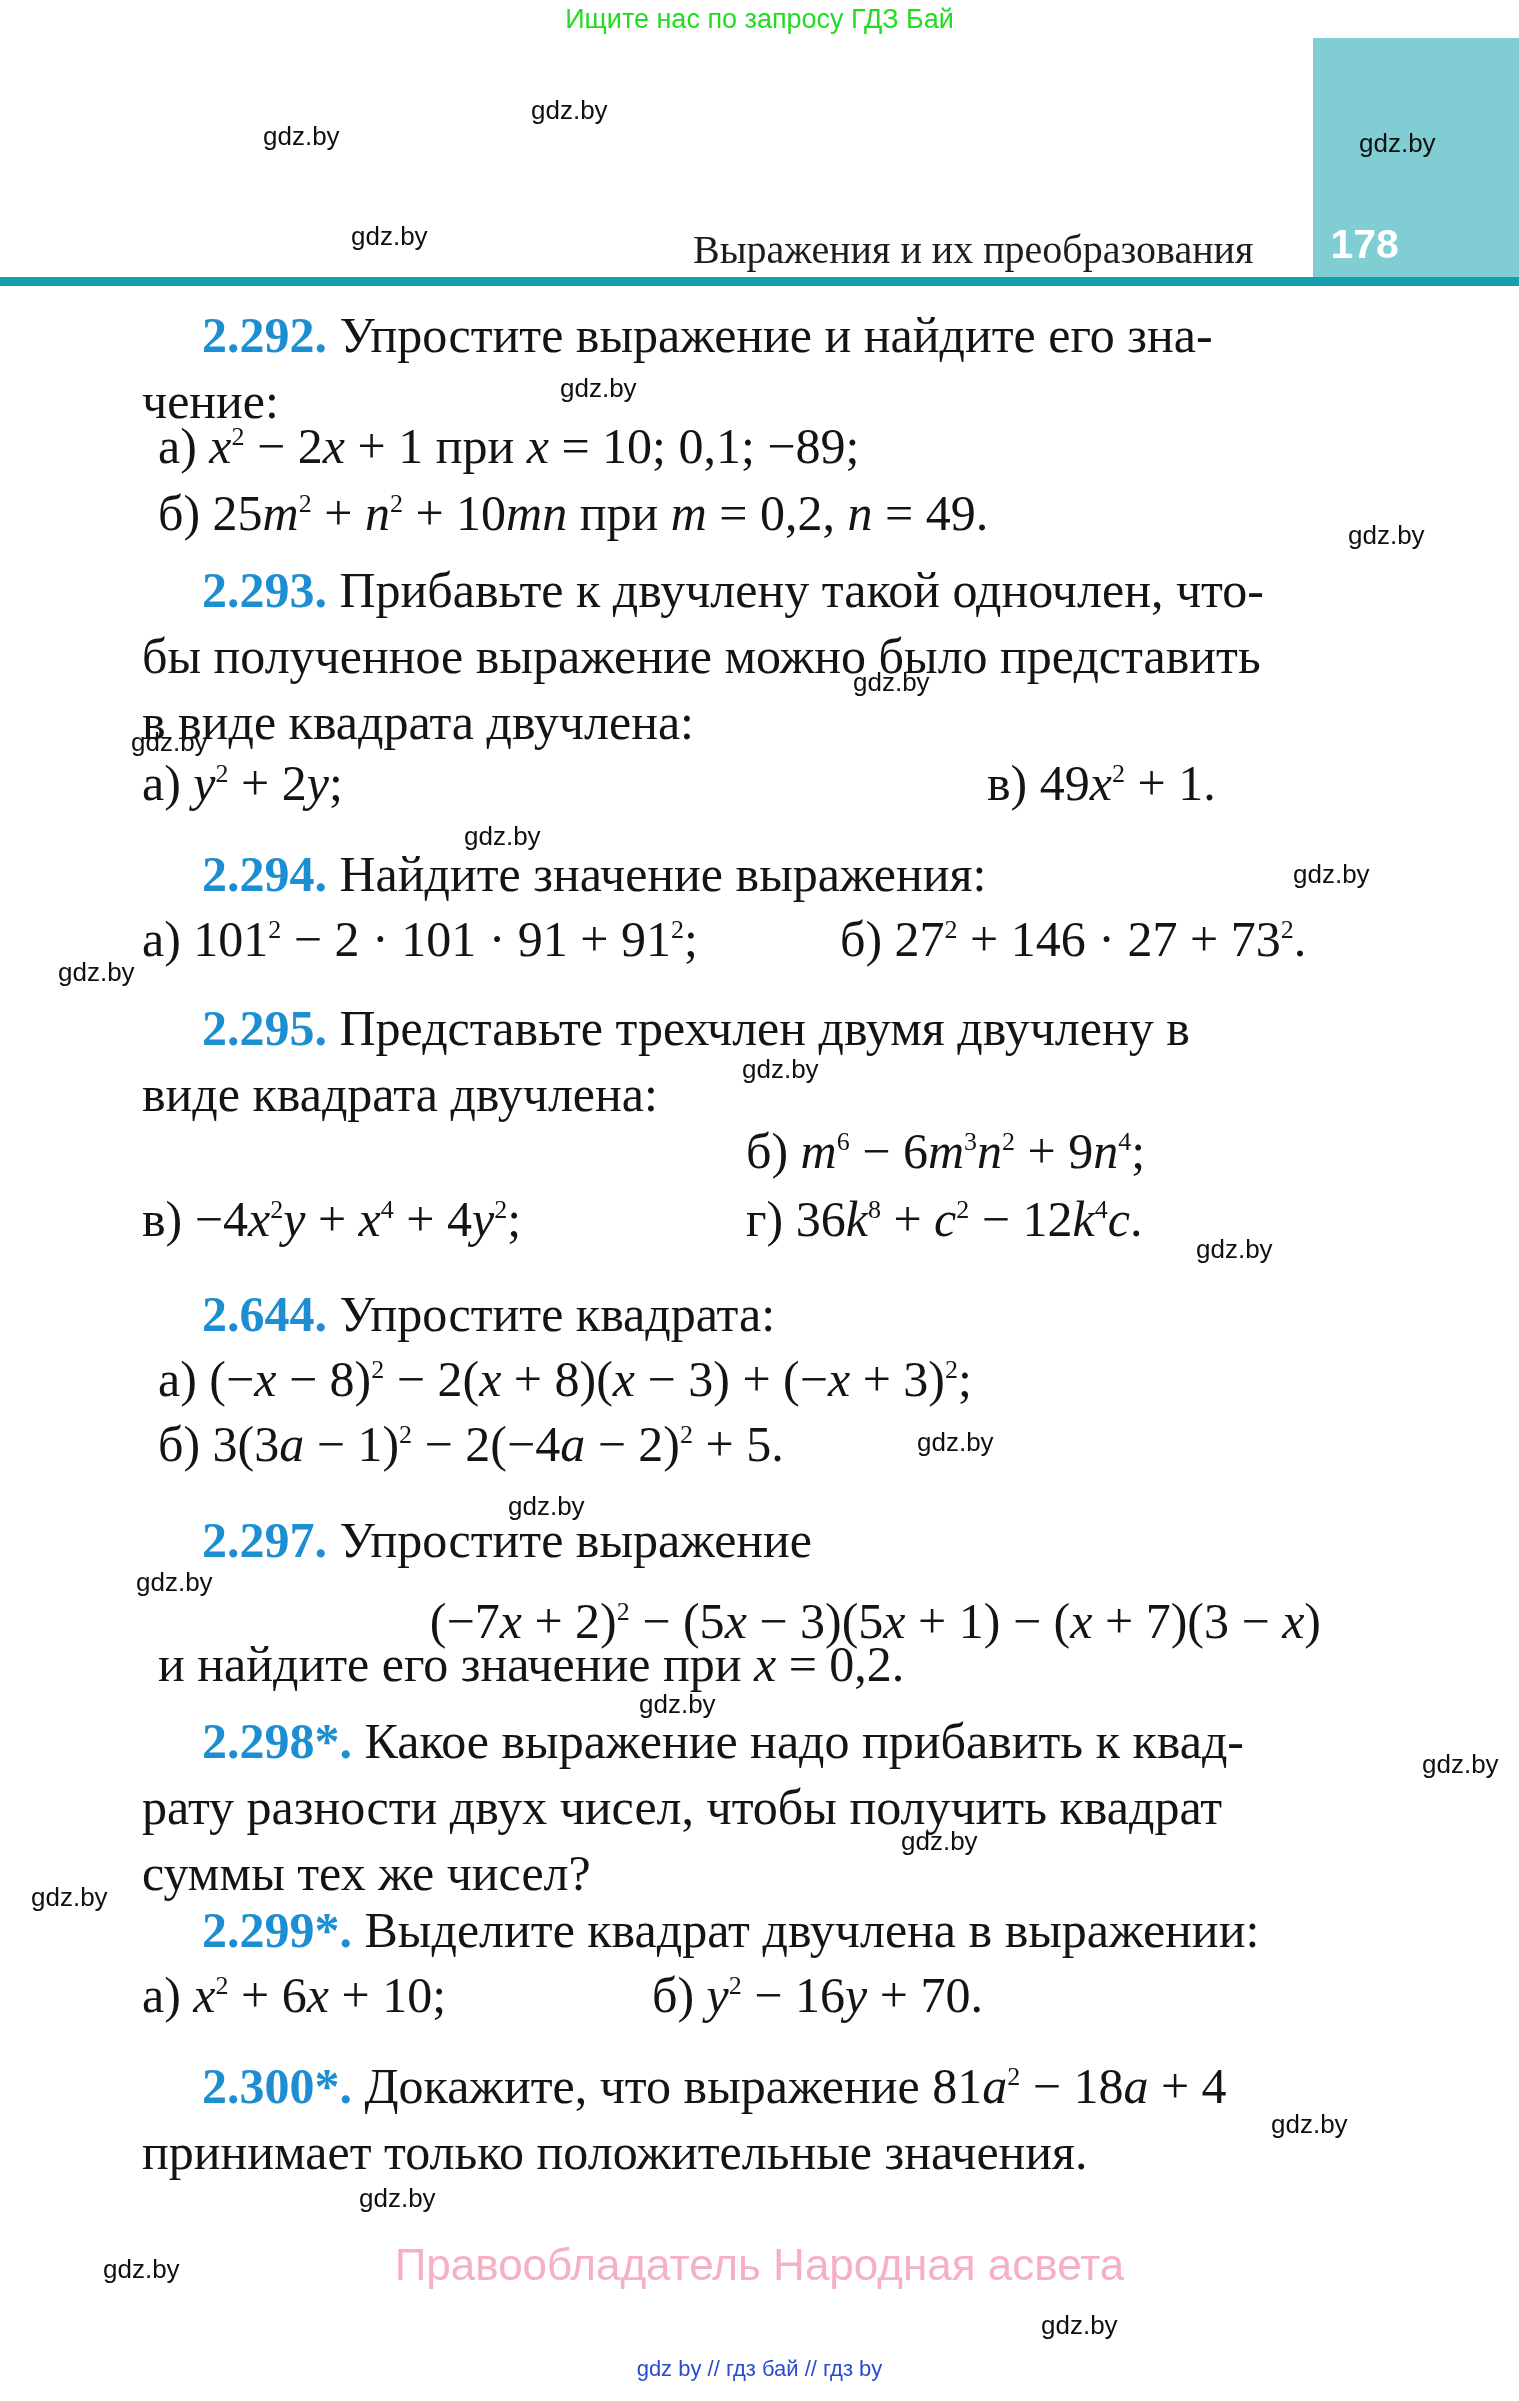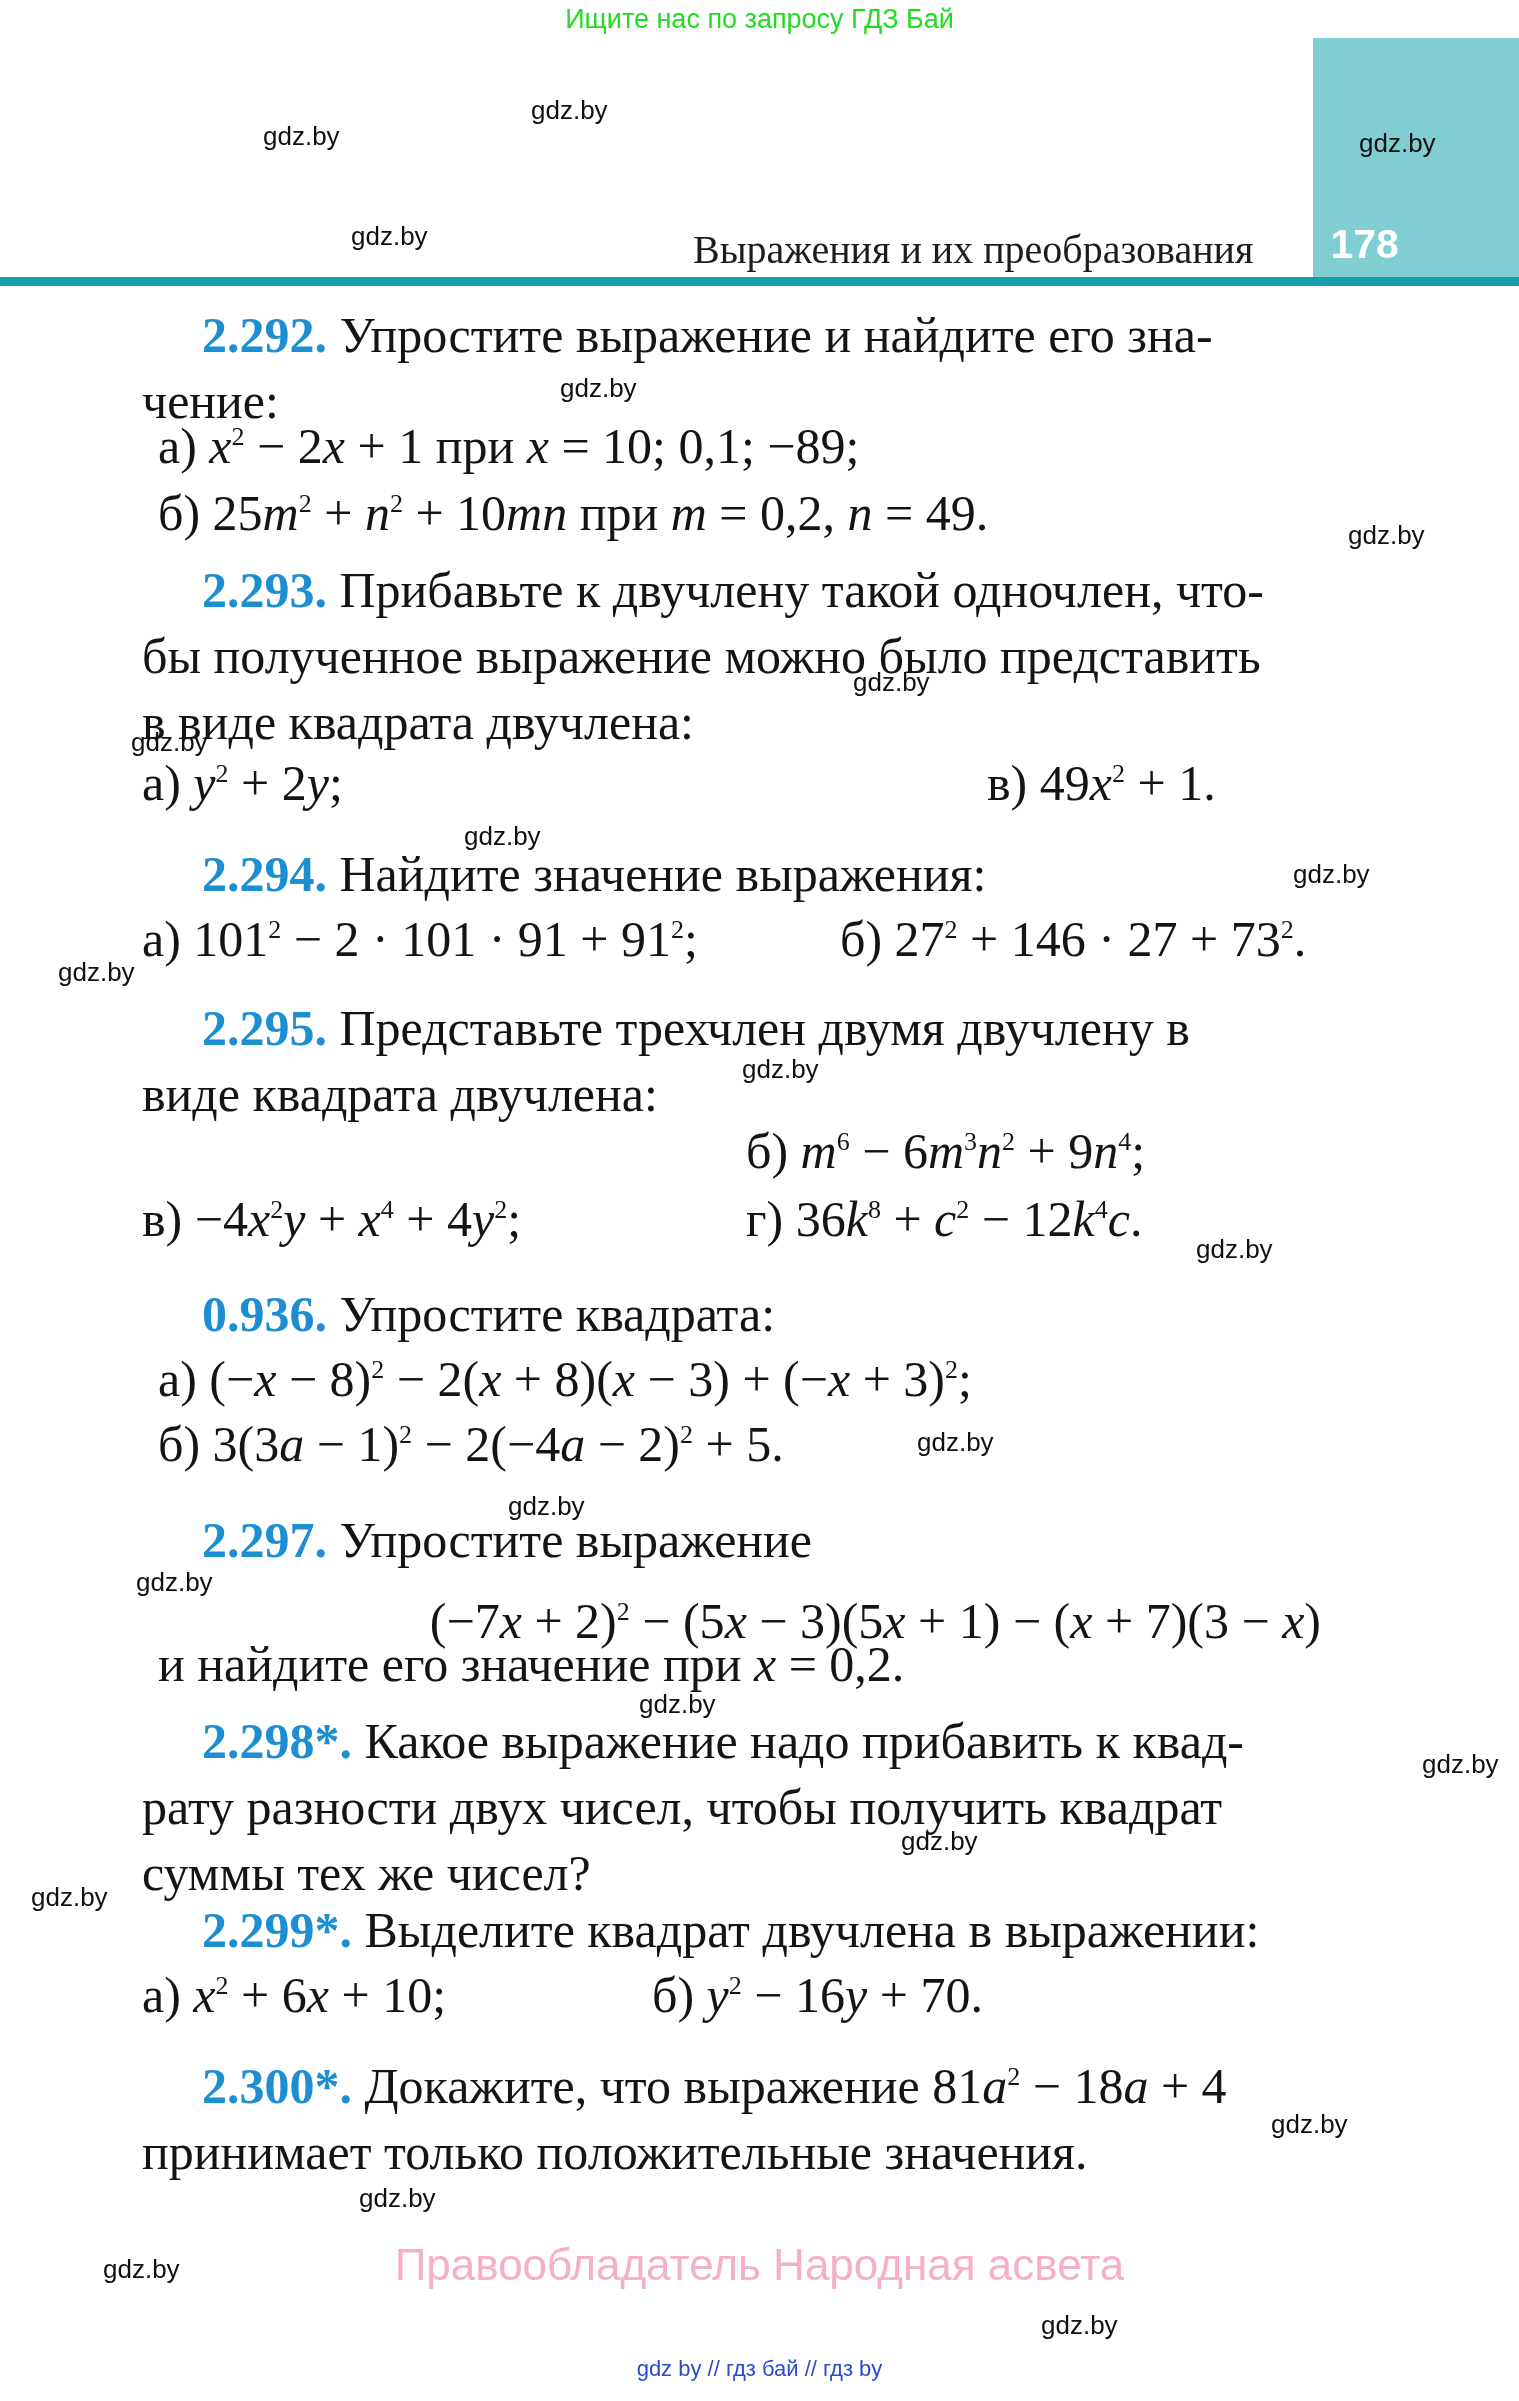--- a/index.html
+++ b/index.html
@@ -126,21 +126,21 @@
 <p class="head" style="top:995px"><span class="num">2.295.</span> <span class="math">Представьте трехчлен двумя двучлену в
 виде квадрата двучлена:</span></p>
 <div class="row" style="top:1122px">
   <span class="math" style="left:604px">б) <i>m</i><sup>6</sup> − 6<i>m</i><sup>3</sup><i>n</i><sup>2</sup> + 9<i>n</i><sup>4</sup>;</span>
 </div>
 <div class="row" style="top:1190px">
   <span class="math" style="left:0">в) −4<i>x</i><sup>2</sup><i>y</i> + <i>x</i><sup>4</sup> + 4<i>y</i><sup>2</sup>;</span>
   <span class="math" style="left:604px">г) 36<i>k</i><sup>8</sup> + <i>c</i><sup>2</sup> − 12<i>k</i><sup>4</sup><i>c</i>.</span>
 </div>
 
-<p class="head" style="top:1281px"><span class="num">0.936.</span> <span class="math">Упростите квадрата:</span></p>
+<p class="head" style="top:1281px"><span class="num">2.644.</span> <span class="math">Упростите квадрата:</span></p>
 <div class="line math" style="top:1350px">а) (−<i>x</i> − 8)<sup>2</sup> − 2(<i>x</i> + 8)(<i>x</i> − 3) + (−<i>x</i> + 3)<sup>2</sup>;</div>
 <div class="line math" style="top:1415px">б) 3(3<i>a</i> − 1)<sup>2</sup> − 2(−4<i>a</i> − 2)<sup>2</sup> + 5.</div>
 
 <p class="head" style="top:1507px"><span class="num">2.297.</span> <span class="math">Упростите выражение</span></p>
 <div class="formula math" style="top:1569px">(−7<i>x</i> + 2)<sup>2</sup> − (5<i>x</i> − 3)(5<i>x</i> + 1) − (<i>x</i> + 7)(3 − <i>x</i>)</div>
 <div class="line math" style="top:1635px">и найдите его значение при <i>x</i> = 0,2.</div>
 
 <p class="head" style="top:1708px"><span class="num">2.298*.</span> <span class="math">Какое выражение надо прибавить к квад-
 рату разности двух чисел, чтобы получить квадрат
 суммы тех же чисел?</span></p>

